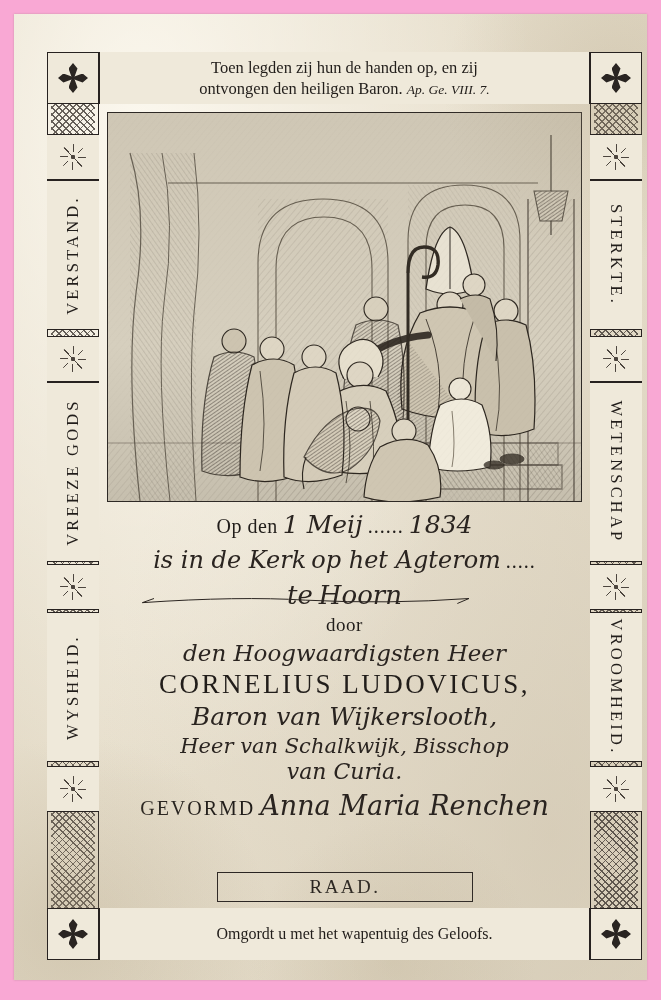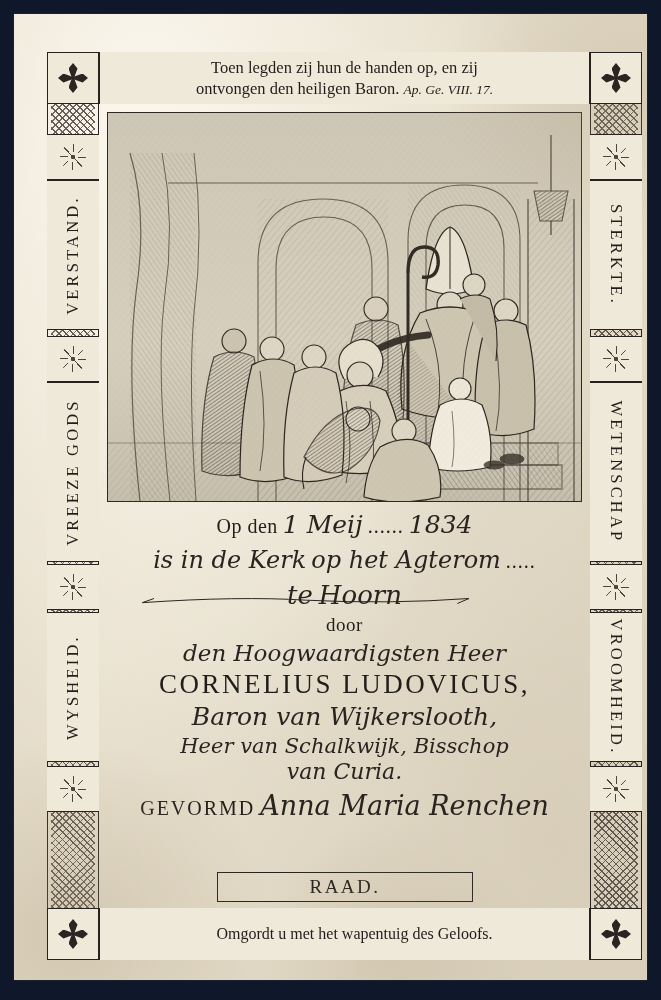--- a/index.html
+++ b/index.html
@@ -12,21 +12,21 @@
     height: 1000px;
     overflow: hidden;
     font-family: "Liberation Serif", serif;
   }
 
   
   #page {
     position: relative;
     width: 661px;
     height: 1000px;
-    background: #0f172a;
+    background: #f9a8d4;
   }
   .paper {
     position: absolute;
     left: 14px;
     top: 14px;
     width: 633px;
     height: 966px;
     background: #efe9da;
     background-image:
       radial-gradient(ellipse at 20% 12%, rgba(255,252,244,0.85) 0%, rgba(255,252,244,0) 55%),
@@ -311,21 +311,21 @@
           <div class="band-fill"></div>
         </div>
       <div class="frame-band band-right">
           <div class="band-fill"></div>
         </div>
 
       <div class="caption-strip strip-top">
         <div class="cap-line">Toen legden zij hun de handen op, en zij</div>
         <div class="cap-line">
           <span>ontvongen den heiligen Baron.</span>
-          <span class="cap-ref">Ap. Ge. VIII. 17.</span>
+          <span class="cap-ref">Ap. Ge. VIII. 7.</span>
         </div>
       </div>
 
       <div class="caption-strip strip-bottom">
         <div class="cap-line cap-bottom">Omgordt u met het wapentuig des Geloofs.</div>
       </div>
 
       <div class="vword left" style="left:0; top:128px; height:150px;">
         <span>VERSTAND.</span>
       </div>

